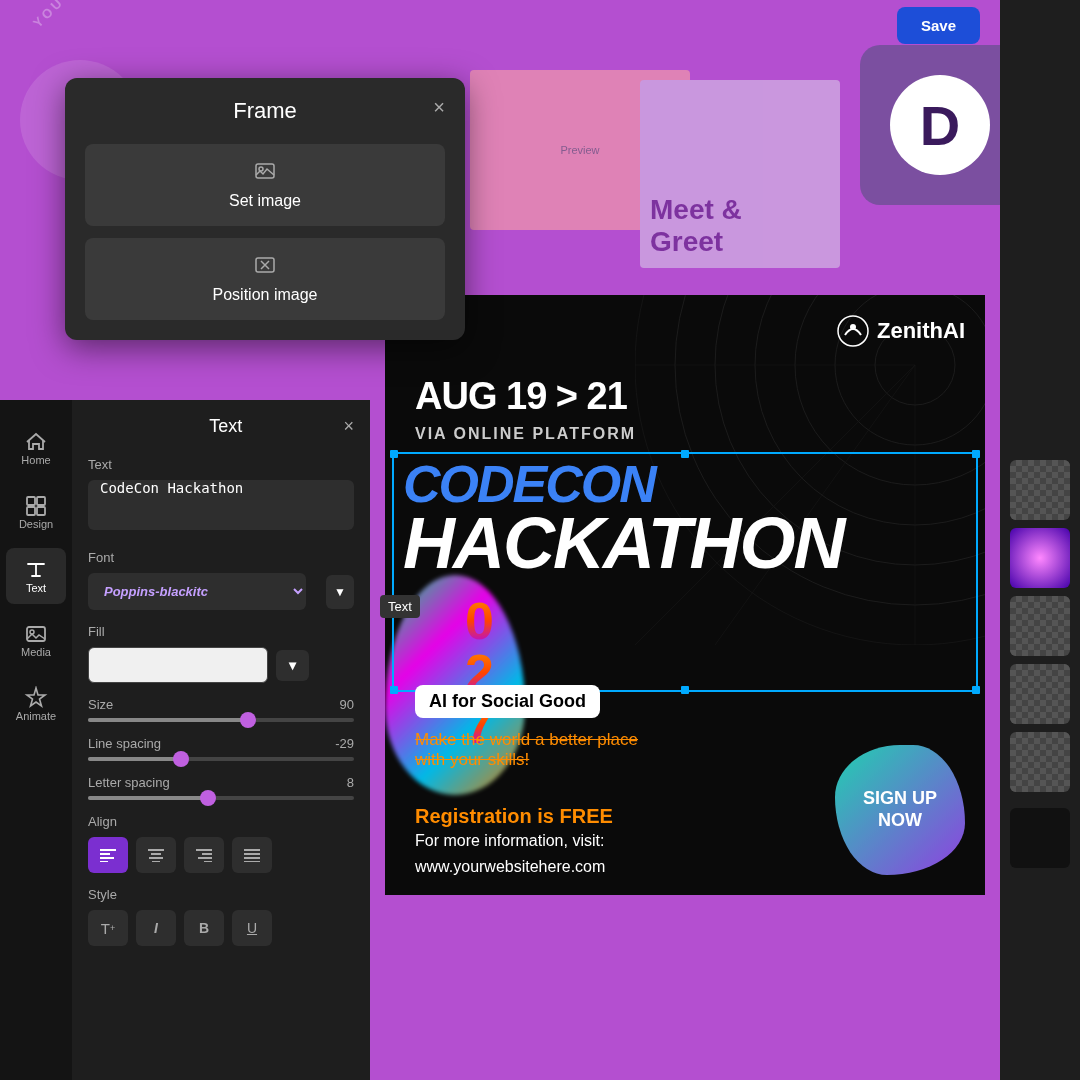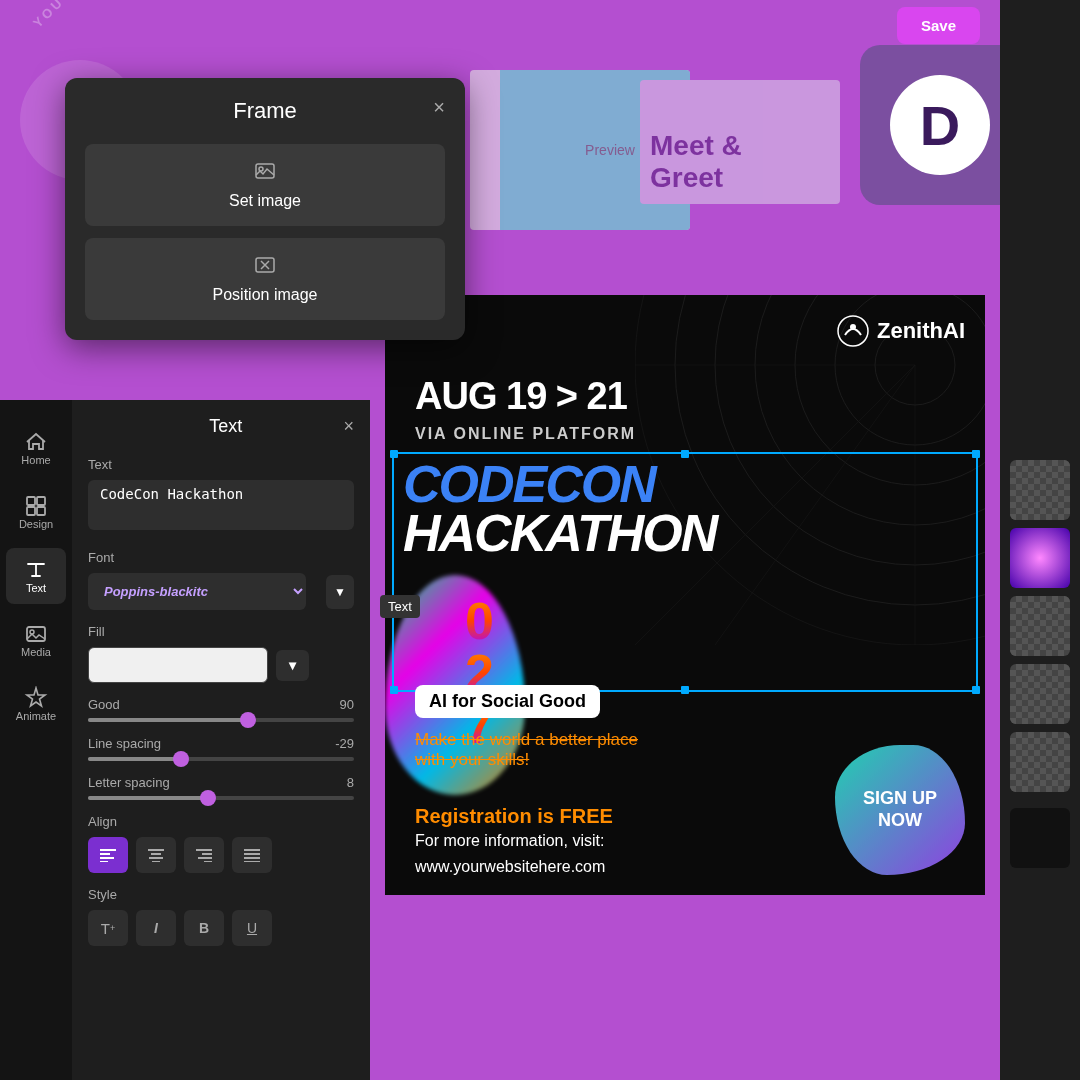--- a/index.html
+++ b/index.html
@@ -197,21 +197,21 @@
     .panel-section-label {
       color: #aaa;
       font-size: 13px;
       margin-bottom: 8px;
     }
     .panel-text-input {
       width: 100%;
       background: #2e2e2e;
       border: none;
       border-radius: 6px;
-      padding: 6px 12px;
+      padding: 0 12px;
       color: #fff;
       font-size: 14px;
       margin-bottom: 16px;
       min-height: 50px;
       resize: none;
     }
 
     .panel-row {
       display: flex;
       align-items: center;
@@ -365,21 +365,21 @@
       right: 80px;
       height: 50px;
       background: transparent;
       z-index: 12;
       display: flex;
       align-items: center;
       justify-content: flex-end;
       padding: 0 20px;
     }
     .save-btn {
-      background: #d946ef;
+      background: #1d4ed8;
       color: #fff;
       border: none;
       border-radius: 8px;
       padding: 10px 24px;
       font-size: 15px;
       font-weight: 600;
       cursor: pointer;
     }
 
     
@@ -604,23 +604,23 @@
 <div class="top-right-area">
   <div class="divi-logo">
     <div class="divi-logo-circle">
       <span class="divi-d">D</span>
     </div>
   </div>
 </div>
 
 <div style="position:absolute;top:60px;left:470px;right:240px;height:200px;z-index:3;opacity:0.6;">
   <div style="position:absolute;left:0;top:10px;width:220px;height:160px;background:#e8e8e8;border-radius:4px;overflow:hidden;">
-    <div style="background:#5eead4;width:100%;height:100%;display:flex;align-items:center;justify-content:center;font-size:14px;color:#666;margin-left:30px;">Preview</div>
-  </div>
-  <div style="position:absolute;right:0;top:20px;width:200px;height:124px;background:#d8c8e8;border-radius:4px;overflow:hidden;display:flex;align-items:flex-end;padding:10px;">
+    <div style="background:#fca5a5;width:100%;height:100%;display:flex;align-items:center;justify-content:center;font-size:11px;color:#666;">Preview</div>
+  </div>
+  <div style="position:absolute;right:0;top:20px;width:200px;height:188px;background:#d8c8e8;border-radius:4px;overflow:hidden;display:flex;align-items:flex-end;padding:10px;">
     <div style="color:#5a2080;font-size:28px;font-weight:900;">Meet &amp;<br>Greet</div>
   </div>
 </div>
 
 <div class="frame-popup">
   <div class="frame-popup-header">
     <span class="frame-popup-title">Frame</span>
     <button class="frame-popup-close">×</button>
   </div>
   <button class="frame-popup-btn">
@@ -700,21 +700,21 @@
   </div>
 
   <div class="panel-section-label">Fill</div>
   <div class="fill-row">
     <div class="fill-swatch"></div>
     <button class="fill-dropdown-btn">▼</button>
   </div>
 
   <div class="slider-row">
     <div class="slider-row-header">
-      <span class="slider-row-label">Good</span>
+      <span class="slider-row-label">Size</span>
       <span class="slider-row-value">90</span>
     </div>
     <div class="slider-track">
       <div class="slider-fill" style="width:60%;"></div>
       <div class="slider-thumb" style="left:60%;"></div>
     </div>
   </div>
 
   <div class="slider-row">
     <div class="slider-row-header">
@@ -828,21 +828,21 @@
       <div class="selection-handle" style="top:-4px;left:-4px;"></div>
       <div class="selection-handle" style="top:-4px;right:-4px;"></div>
       <div class="selection-handle" style="bottom:-4px;left:-4px;"></div>
       <div class="selection-handle" style="bottom:-4px;right:-4px;"></div>
       <div class="selection-handle" style="top:-4px;left:50%;transform:translateX(-50%);"></div>
       <div class="selection-handle" style="bottom:-4px;left:50%;transform:translateX(-50%);"></div>
     </div>
 
     <div style="position:absolute;top:165px;left:18px;right:18px;">
       <div class="poster-title" style="color:#3b82f6;font-size:52px;font-weight:900;font-style:italic;letter-spacing:-2px;line-height:0.95;font-family:'Arial Black',Arial,sans-serif;">CODECON</div>
-      <div class="poster-title" style="color:#fff;font-size:52px;font-weight:900;font-style:italic;letter-spacing:-2px;line-height:0.95;font-family:'Arial Black',Arial,sans-serif;">HACKATHON</div>
+      <div class="poster-title" style="color:#fff;font-size:72px;font-weight:900;font-style:italic;letter-spacing:-2px;line-height:0.95;font-family:'Arial Black',Arial,sans-serif;">HACKATHON</div>
     </div>
 
     <div style="position:absolute;top:390px;left:30px;">
       <div style="background:#fff;padding:6px 14px;border-radius:8px;display:inline-block;">
         <span style="color:#000;font-size:18px;font-weight:700;">AI for Social Good</span>
       </div>
     </div>
 
     <div style="position:absolute;top:435px;left:30px;">
       <div style="color:#ff8c00;font-size:17px;font-weight:500;text-decoration:line-through;">Make the world a better place</div>

